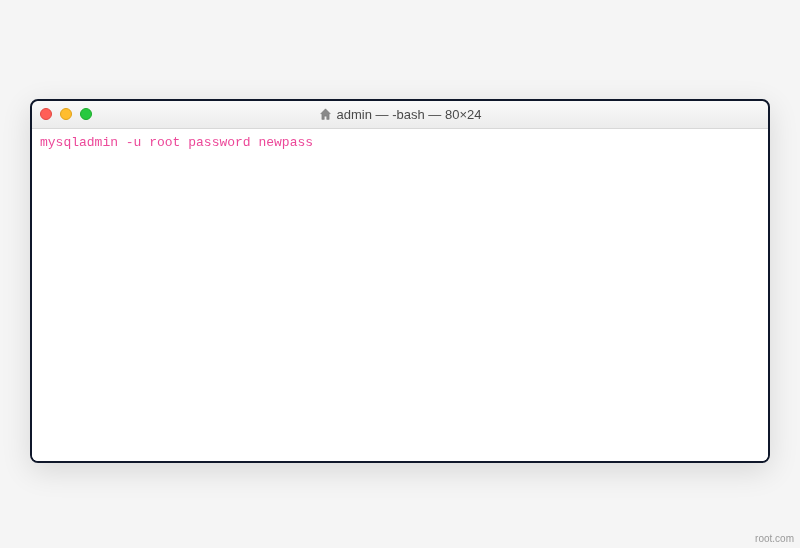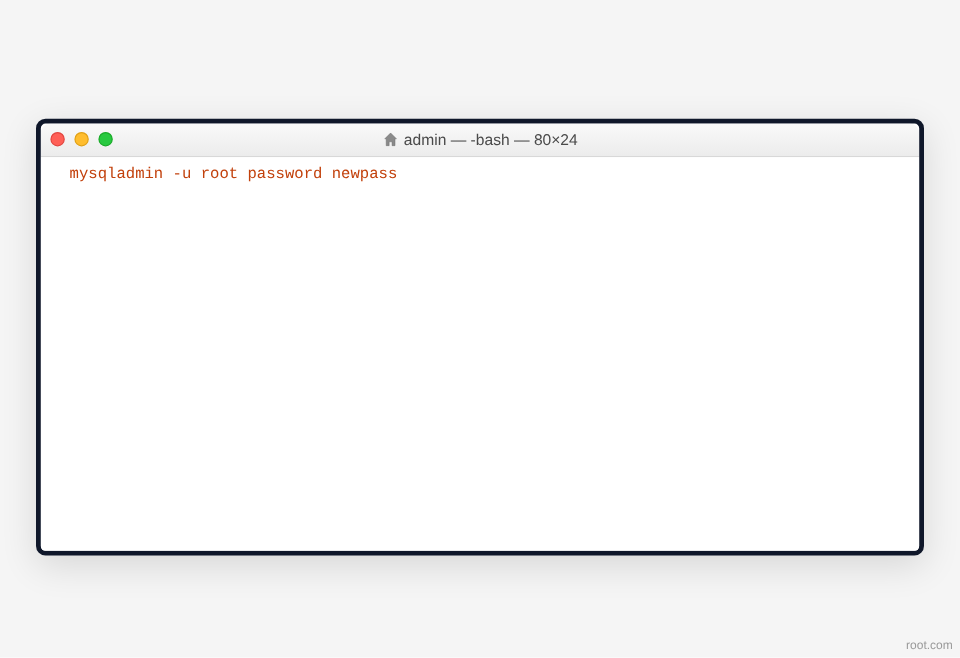--- a/index.html
+++ b/index.html
@@ -15,21 +15,21 @@
       align-items: center;
       justify-content: center;
       font-family: -apple-system, BlinkMacSystemFont, sans-serif;
       position: relative;
     }
     .terminal-window {
       width: 740px;
       height: 364px;
       background: #ffffff;
       border-radius: 8px;
-      border: 4px solid #0f172a;
+      border: 2px solid #0f172a;
       box-shadow: 0 8px 30px rgba(0,0,0,0.12);
       display: flex;
       flex-direction: column;
       overflow: hidden;
       margin-top: 13px;
     }
     .titlebar {
       height: 28px;
       background: linear-gradient(to bottom, #f9f9f9 0%, #ececec 100%);
       border-bottom: 1px solid #d8d8d8;
@@ -70,25 +70,25 @@
       display: inline-flex;
       align-items: center;
       justify-content: center;
       width: 14px;
       height: 14px;
     }
     .home-icon svg { display: block; }
     .terminal-body {
       flex: 1;
       background: #ffffff;
-      padding: 6px 24px;
+      padding: 6px 8px;
       font-family: Menlo, Monaco, "Courier New", monospace;
       font-size: 13px;
       line-height: 1.3;
-      color: #c2410c;
+      color: #ec4899;
       white-space: pre;
       overflow: hidden;
     }
     .watermark {
       position: absolute;
       right: 6px;
       bottom: 4px;
       font-size: 10px;
       color: #9a9a9a;
       font-family: Arial, sans-serif;

